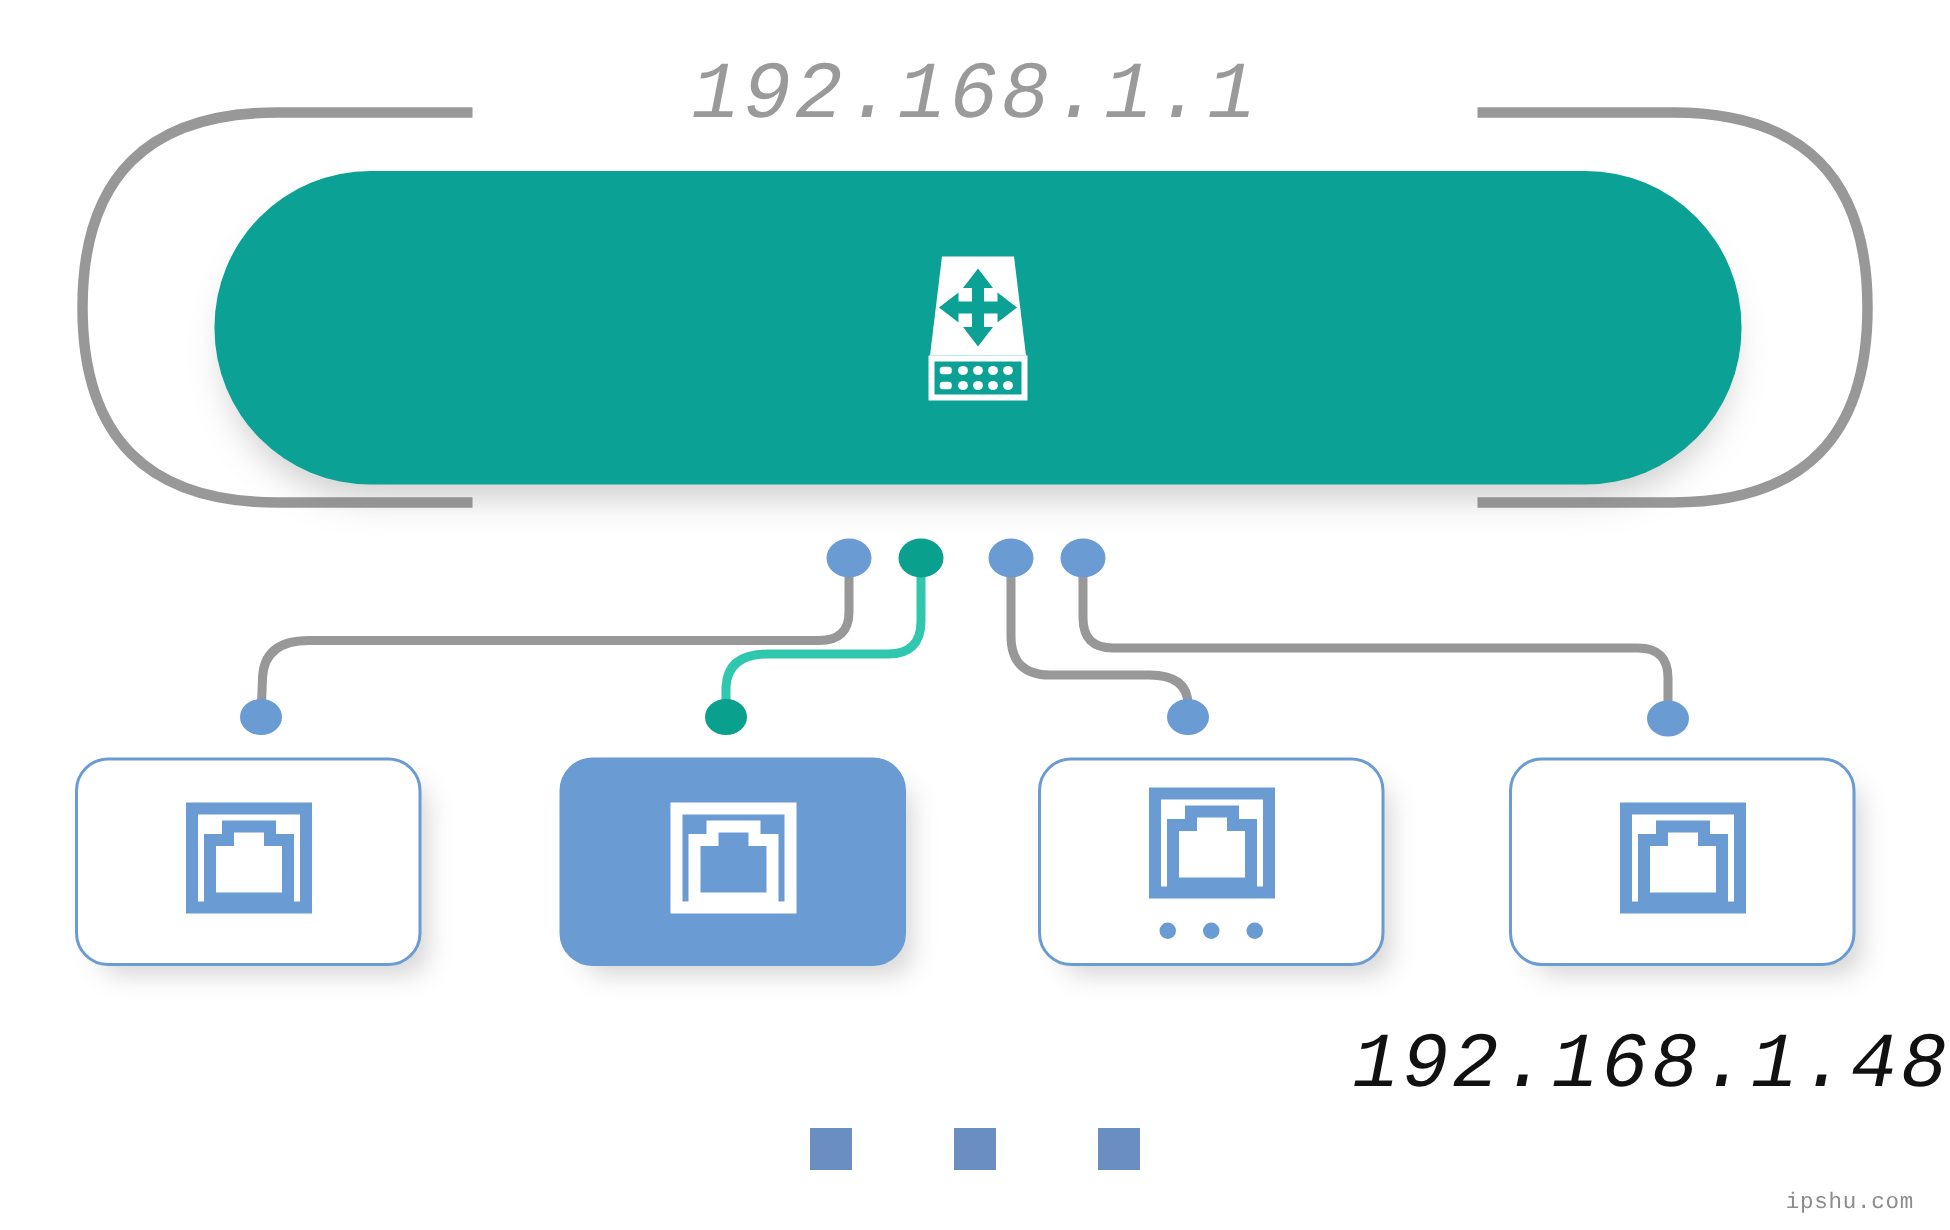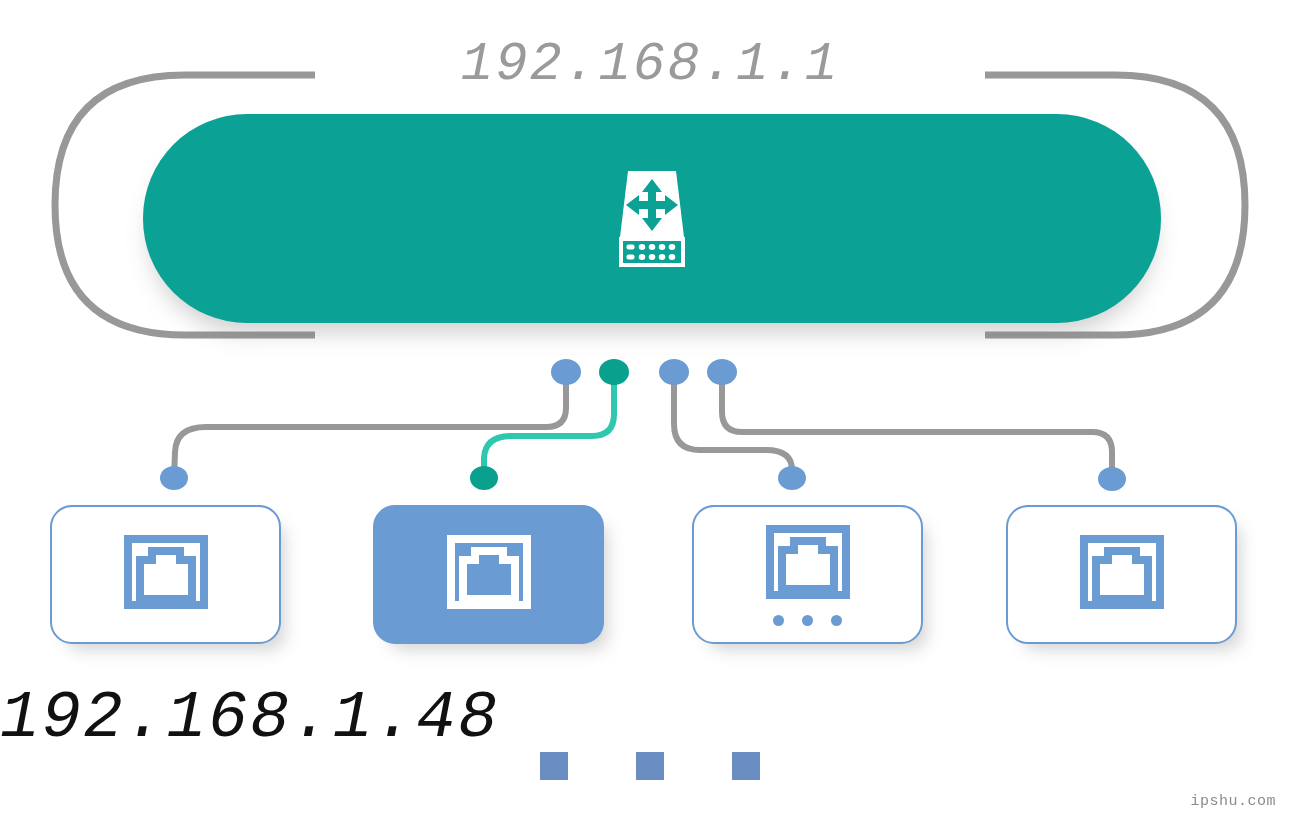--- a/index.html
+++ b/index.html
@@ -29,24 +29,24 @@
     letter-spacing: 2px;
     color: #9a9a9a;
     white-space: pre;
     user-select: none;
   }
   .label-device {
     position: absolute;
     left: 0;
     top: 681px;
     width: 1300px;
-    text-align: left;
+    text-align: right;
     font-family: "Liberation Mono", "DejaVu Sans Mono", monospace;
     font-style: italic;
-    font-size: 66px;
+    font-size: 52px;
     letter-spacing: 2px;
     color: #111111;
     white-space: pre;
     user-select: none;
   }
   .watermark {
     position: absolute;
     right: 24px;
     bottom: 10px;
     font-family: "Liberation Mono", "DejaVu Sans Mono", monospace;

